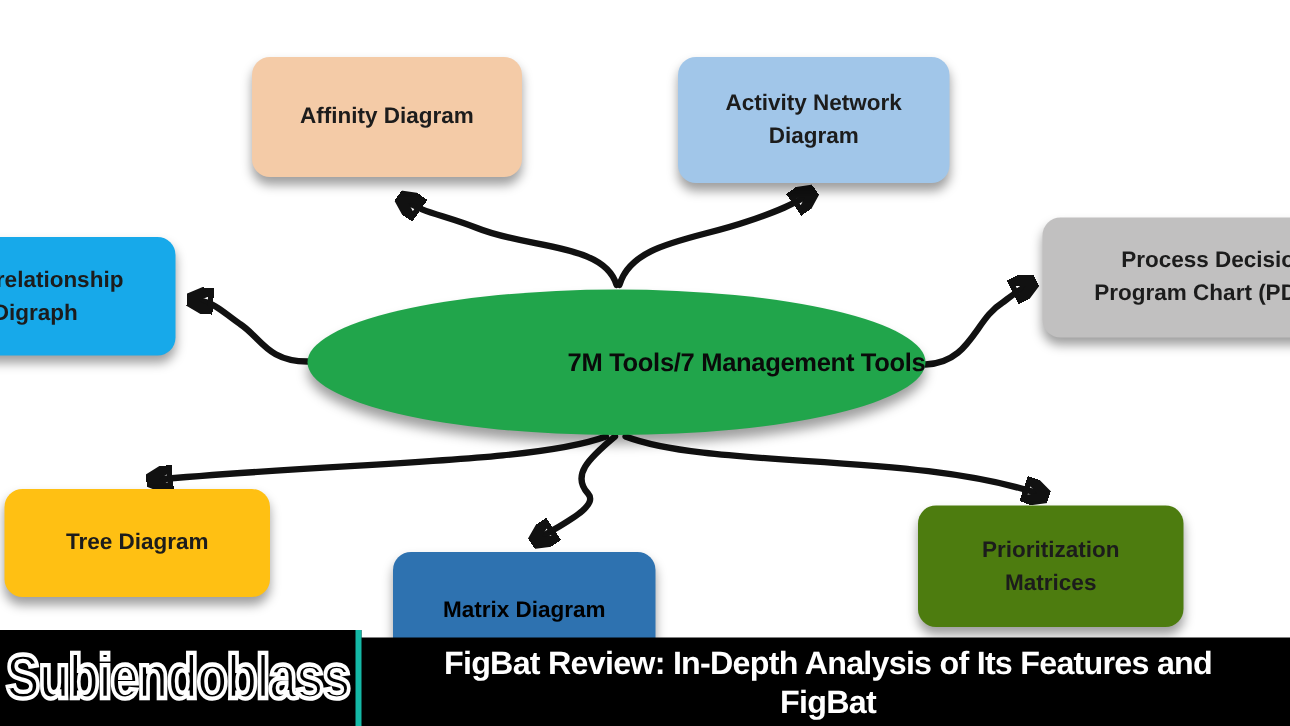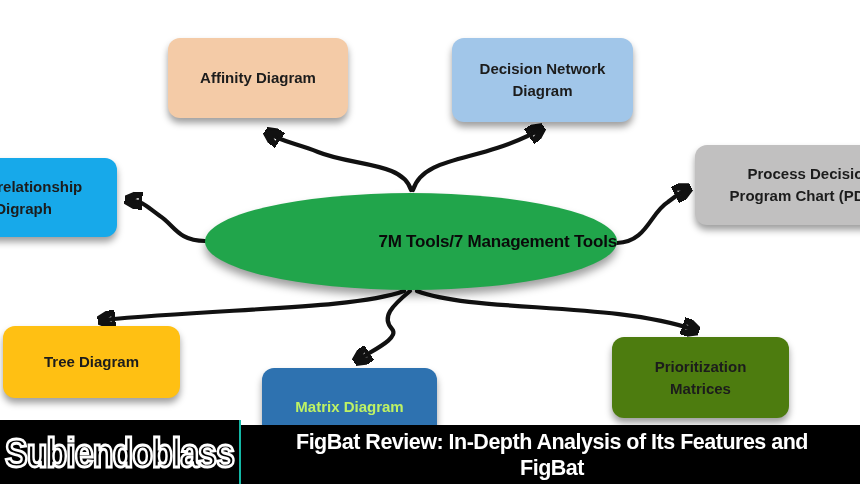--- a/index.html
+++ b/index.html
@@ -23,37 +23,37 @@
     display:flex;flex-direction:column;align-items:center;justify-content:center;
     box-shadow:0 5px 7px rgba(0,0,0,.38);
     font-weight:700;font-size:15px;color:#1c1c1c;text-align:center;line-height:1.45;
   }
   .node .line{display:block;white-space:nowrap;}
   .n-affinity {left:168px;top:38px; width:180px;height:80px;}
   .n-activity {left:452px;top:38px; width:181px;height:84px;}
   .n-inter    {left:-70px;top:158px;width:187px;height:79px;}
   .n-process  {left:695px;top:145px;width:230px;height:80px;}
   .n-tree     {left:3px;  top:326px;width:177px;height:72px;}
-  .n-matrix   {left:262px;top:368px;width:175px;height:78px;color:#bef264;}
+  .n-matrix   {left:262px;top:368px;width:175px;height:78px;color:#000000;}
   .n-prior    {left:612px;top:337px;width:177px;height:81px;}
   
   .banner{
     position:absolute;left:0;top:425px;width:860px;height:59px;z-index:5;
     display:flex;align-items:center;
   }
   .banner-title{
     position:absolute;left:244px;top:0;width:616px;height:59px;
     display:flex;flex-direction:column;align-items:center;justify-content:center;
     font-weight:700;font-size:21.5px;line-height:26px;letter-spacing:-.5px;
   }
   .banner-title .tline{white-space:nowrap;}
   .logo-box{
     position:absolute;left:0;top:420px;width:241px;height:64px;z-index:6;
     display:flex;align-items:center;justify-content:center;
-    border-right:2px solid #14b8a6;box-sizing:border-box;
+    border-right:4px solid #14b8a6;box-sizing:border-box;
   }
   .logo-text{
     font-weight:800;font-size:34px;letter-spacing:-1px;white-space:nowrap;
     color:#000;-webkit-text-stroke:2.4px #ffffff;
     transform:scaleY(1.22);
   }
 </style>
 </head>
 <body>
 
@@ -76,21 +76,21 @@
 
   <div class="ellipse" style="background-color: rgb(33, 165, 75);">
     <span>7M Tools/7 Management Tools</span>
   </div>
 
   <div class="node n-affinity" style="background-color: rgb(244, 203, 167);">
     <span class="line">Affinity Diagram</span>
   </div>
 
   <div class="node n-activity" style="background-color: rgb(161, 198, 233);">
-    <span class="line">Decision Network</span>
+    <span class="line">Activity Network</span>
     <span class="line">Diagram</span>
   </div>
 
   <div class="node n-inter" style="background-color: rgb(23, 169, 234);">
     <span class="line">Interrelationship</span>
     <span class="line">Digraph</span>
   </div>
 
   <div class="node n-process" style="background-color: rgb(193, 192, 192);">
     <span class="line">Process Decision</span>

